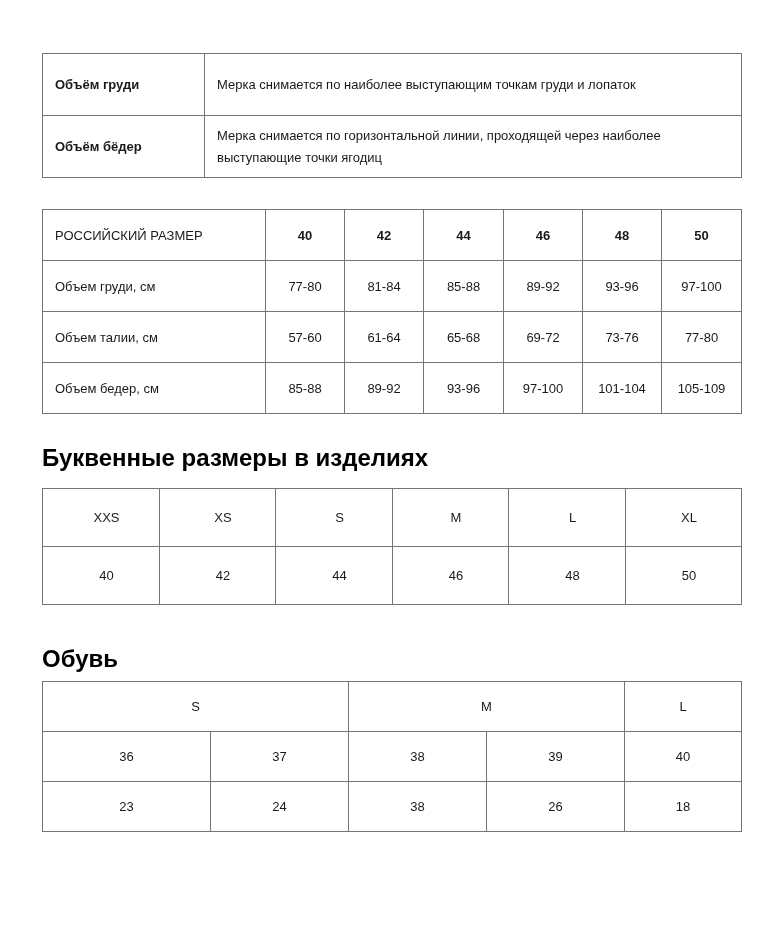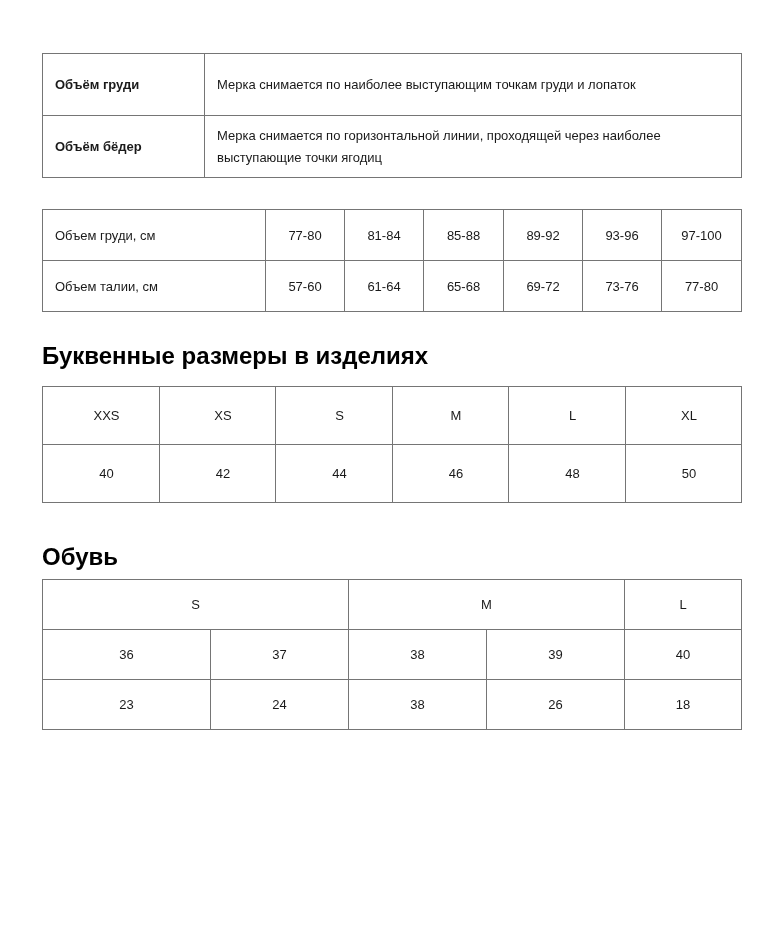--- a/index.html
+++ b/index.html
@@ -73,37 +73,55 @@
     <colgroup>
       <col style="width:223px">
         <col style="width:79px">
         <col style="width:79px">
       <col style="width:80px">
         <col style="width:79px">
         <col style="width:79px">
         <col style="width:80px">
     </colgroup>
     <tbody>
+        <tr>
+      <td class="rowlabel">РОССИЙСКИЙ РАЗМЕР</td>
+      <td class="size-head">40</td>
+      <td class="size-head">42</td>
+      <td class="size-head">44</td>
+      <td class="size-head">46</td>
+      <td class="size-head">48</td>
+      <td class="size-head">50</td>
+    </tr>
     <tr>
       <td class="rowlabel">Объем груди, см</td>
       <td>77-80</td>
       <td>81-84</td>
       <td>85-88</td>
       <td>89-92</td>
       <td>93-96</td>
       <td>97-100</td>
     </tr>
     <tr>
       <td class="rowlabel">Объем талии, см</td>
       <td>57-60</td>
       <td>61-64</td>
       <td>65-68</td>
       <td>69-72</td>
       <td>73-76</td>
       <td>77-80</td>
+    </tr>
+    <tr>
+      <td class="rowlabel">Объем бедер, см</td>
+      <td>85-88</td>
+      <td>89-92</td>
+      <td>93-96</td>
+      <td>97-100</td>
+      <td>101-104</td>
+      <td>105-109</td>
     </tr>
   </tbody>
     </table>
 
   <div class="section-heading">Буквенные размеры в изделиях</div>
 
   <table class="t3">
     <colgroup>
       <col style="width:117px">
         <col style="width:116px">

